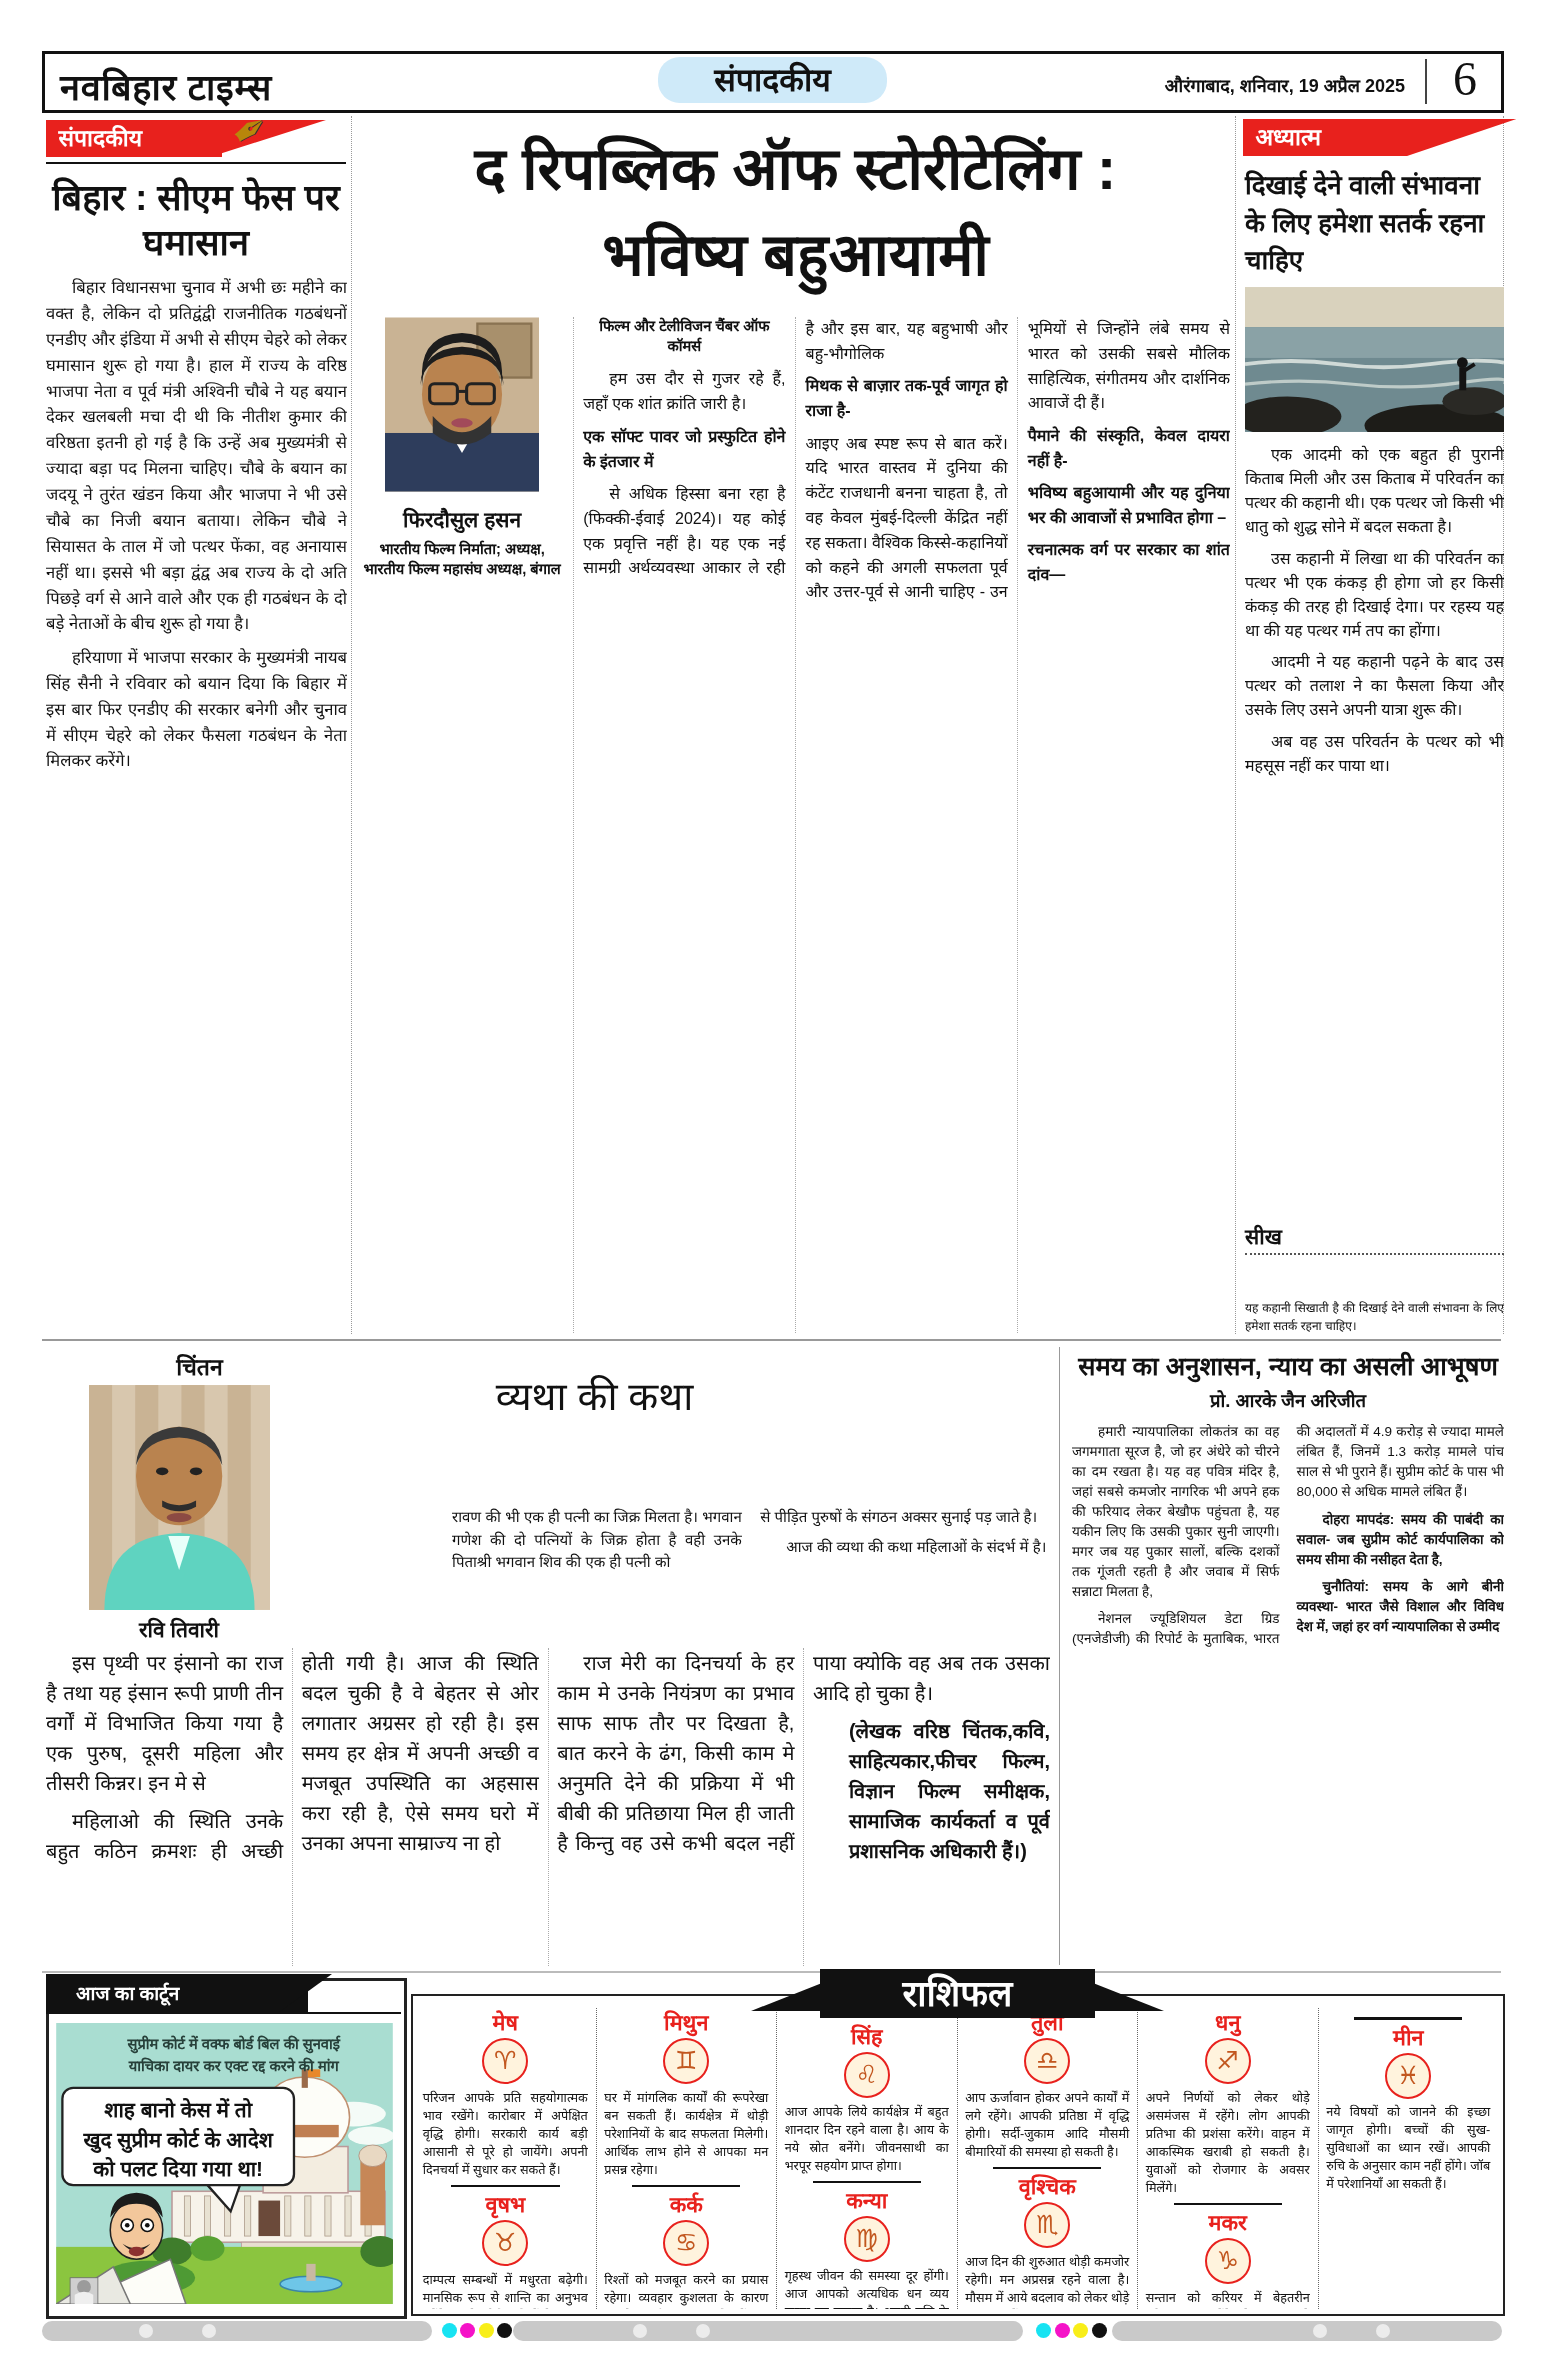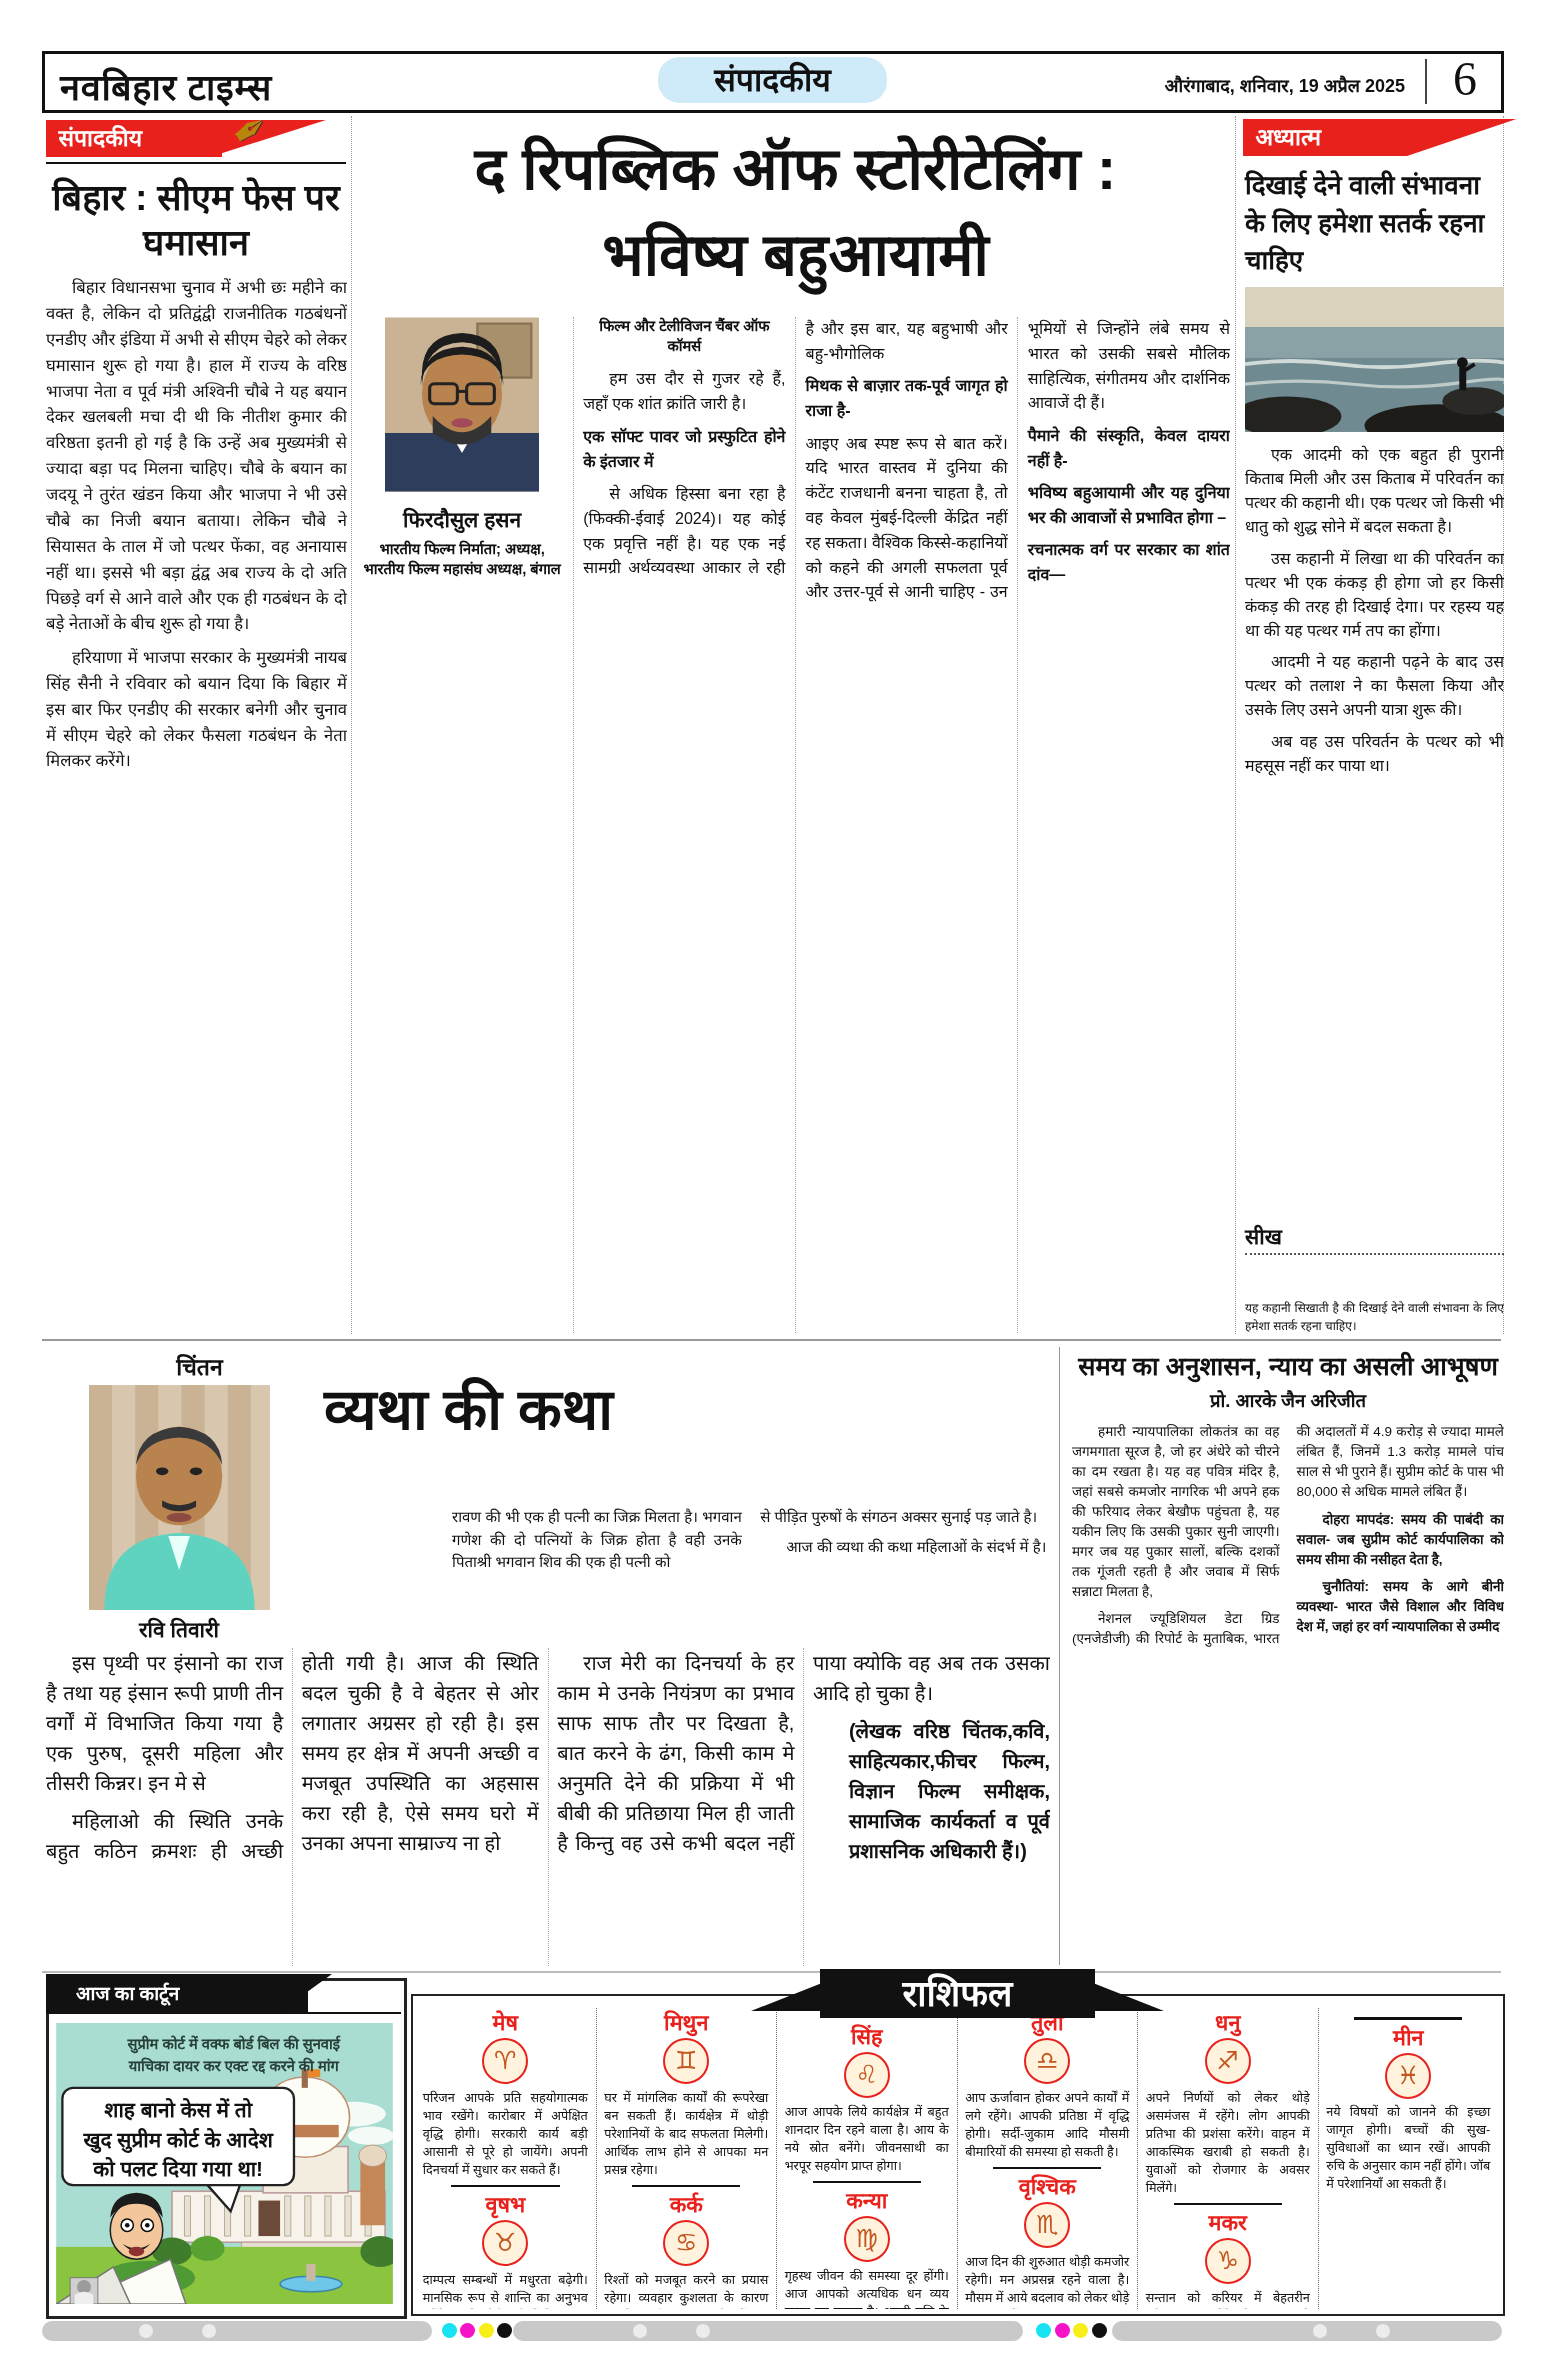--- a/index.html
+++ b/index.html
@@ -55,21 +55,21 @@
   .adh-photo{left:1245px;top:287px;width:259px;height:145px;}
   .adh-body{left:1245px;top:443px;width:259px;height:772px;font-size:16px;line-height:1.5;overflow:hidden;}
   .adh-seekh{left:1245px;top:1222px;width:259px;font-size:21px;font-weight:bold;
              border-bottom:2.3px dotted #555;padding-bottom:3.1px;}
   .adh-moral{left:1245px;top:1259px;width:259px;font-size:12px;line-height:1.5;margin-top:40px;}
 
   
   .chintan-label{left:153px;top:1350px;width:93px;text-align:center;font-size:23px;font-weight:bold;}
   .chintan-photo{left:89px;top:1385px;width:181px;height:225px;}
   .chintan-name{left:71px;top:1615px;width:216px;text-align:center;font-size:21px;font-weight:bold;}
-  .vyatha-headline{left:324px;top:1368px;width:541px;font-size:57px;font-weight:bold;}
+  .vyatha-headline{left:324px;top:1368px;width:541px;text-align:center;font-size:39px;font-weight:normal;}
   .vyatha-intro{left:452px;top:1506px;width:598px;height:133px;column-count:2;column-gap:18.5px;
                 font-size:15px;line-height:1.5;overflow:hidden;}
   .vyatha-body{left:46px;top:1648px;width:1004px;height:318px;column-count:4;column-gap:18.5px;
                column-rule:1.5px dotted #aaa;font-size:20px;line-height:1.5;overflow:hidden;}
   .credit{font-weight:bold;margin-left:36px;}
 
   .justice-headline{left:1072px;top:1348px;width:432px;text-align:center;font-size:25.5px;font-weight:bold;}
   .justice-byline{left:1072px;top:1387px;width:432px;text-align:center;font-size:18.5px;font-weight:bold;}
   .justice-body{left:1072px;top:1422px;width:432px;height:542px;column-count:2;column-gap:17px;
                 font-size:13.5px;line-height:1.48;overflow:hidden;}

